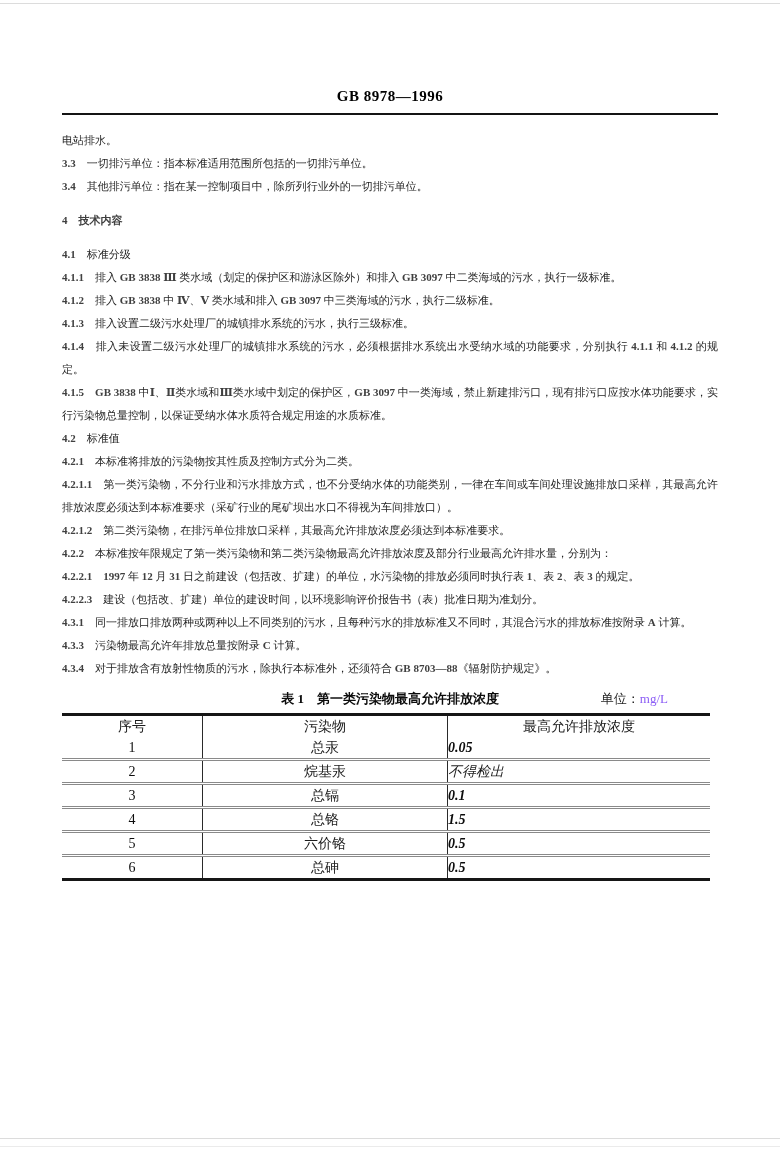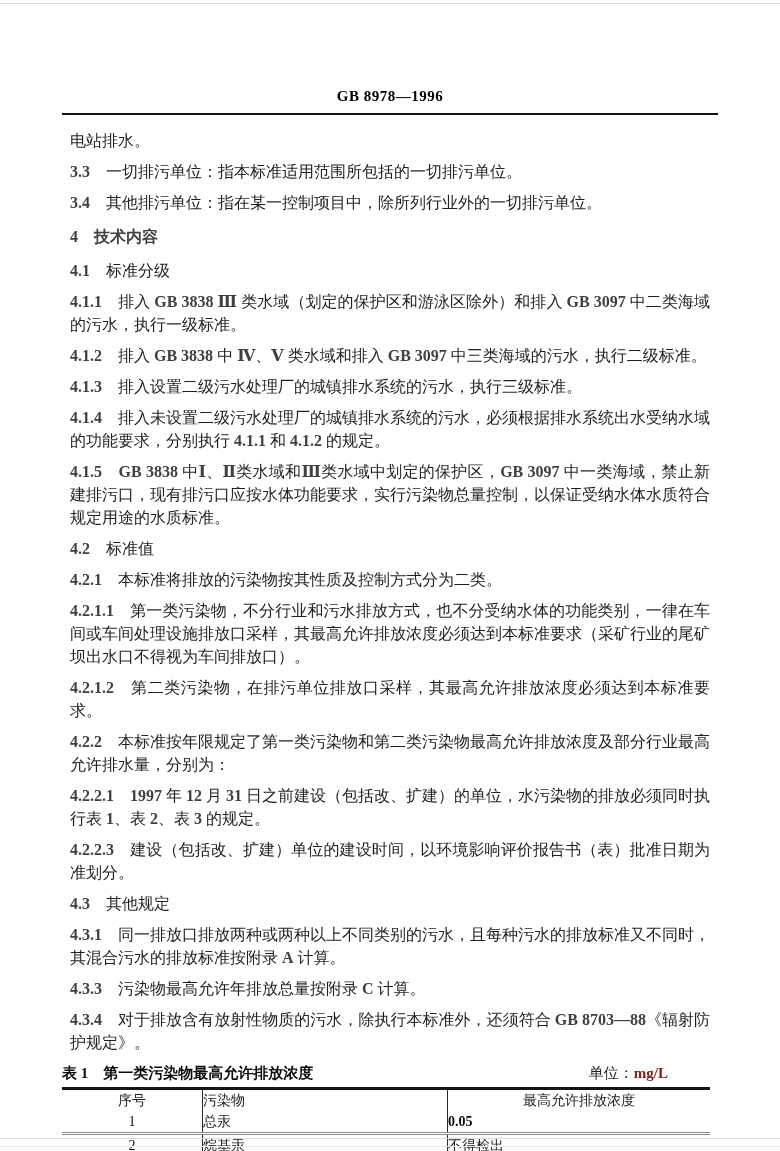--- a/index.html
+++ b/index.html
@@ -13,49 +13,49 @@
   .scan-line.b1{top:1138px;}
   .scan-line.b2{top:1146px;background:#ebebeb;}
   .content{position:absolute;left:62px;top:86px;width:656px;}
   .doc-header{
     text-align:center;font-weight:bold;font-size:15px;line-height:20px;
     letter-spacing:0.5px;color:#000000;
   }
   .header-rule{height:2px;background:#141414;margin-top:7px;}
   .paras{margin-top:14px;}
   .para{
-    margin:8px;font-size:16px;line-height:23px;text-align:justify;
+    margin:0;font-size:11px;line-height:23px;text-align:justify;
     color:#1f1f1f;
   }
   .para .bold{font-weight:bold;color:#404040;}
   .para.heading{font-weight:bold;color:#0c0c0c;margin-top:11px;margin-bottom:11px;}
   .para.subheading{}
   .table-block{margin-top:8px;}
   .tcaption{
-    position:relative;font-size:15px;line-height:22px;height:22px;
-    text-align:left;
+    position:relative;font-size:13px;line-height:22px;height:22px;
+    text-align:center;
   }
   .tcaption .cap{font-weight:bold;color:#0c0c0c;}
   .tcaption .unit{
     position:absolute;right:50px;top:0;font-weight:normal;color:#1f1f1f;
   }
-  .tcaption .unit .uv{font-weight:bold;color:#7f1d1d;margin-top:32px;}
+  .tcaption .unit .uv{font-weight:normal;color:#8b5cf6;margin-top:32px;}
   table.pollutant{
     width:648px;margin-top:3px;border-collapse:collapse;
     border-top:3px solid #161616;border-bottom:3px solid #161616;
     font-size:14px;
   }
   table.pollutant th, table.pollutant td{
     height:21px;padding:0;font-weight:normal;vertical-align:middle;
   }
   table.pollutant tr{border-bottom:3px double #8a8a8a;}
   table.pollutant tr:last-child{border-bottom:none;margin-top:20px;}
   .col-no{width:140px;border-right:1px solid #2a2a2a;text-align:center;}
-  .col-pollutant{width:244px;border-right:1px solid #2a2a2a;text-align:left;}
-  .col-value{text-align:left;padding-left:58px;}
+  .col-pollutant{width:244px;border-right:1px solid #2a2a2a;text-align:center;}
+  .col-value{text-align:left;padding-left:58px;font-style:italic;}
   td.col-no{font-weight:bold;color:#0c0c0c;}
   td.col-value.bold{font-weight:bold;color:#0c0c0c;}
 </style>
 </head>
 <body>
 
 <div class="scan-line top"></div>
 
 <div class="content">
 
@@ -74,21 +74,20 @@
       <p class="para"><span class="bold">4.1.3</span><span>　排入设置二级污水处理厂的城镇排水系统的污水，执行三级标准。</span></p>
       <p class="para"><span class="bold">4.1.4</span><span>　排入未设置二级污水处理厂的城镇排水系统的污水，必须根据排水系统出水受纳水域的功能要求，分别执行 </span><span class="bold">4.1.1</span><span> 和 </span><span class="bold">4.1.2</span><span> 的规定。</span></p>
       <p class="para"><span class="bold">4.1.5</span><span>　</span><span class="bold">GB 3838</span><span> 中</span><span class="bold">Ⅰ</span><span>、</span><span class="bold">Ⅱ</span><span>类水域和</span><span class="bold">Ⅲ</span><span>类水域中划定的保护区，</span><span class="bold">GB 3097</span><span> 中一类海域，禁止新建排污口，现有排污口应按水体功能要求，实行污染物总量控制，以保证受纳水体水质符合规定用途的水质标准。</span></p>
       <p class="para subheading"><span class="bold">4.2</span><span>　标准值</span></p>
       <p class="para"><span class="bold">4.2.1</span><span>　本标准将排放的污染物按其性质及控制方式分为二类。</span></p>
       <p class="para"><span class="bold">4.2.1.1</span><span>　第一类污染物，不分行业和污水排放方式，也不分受纳水体的功能类别，一律在车间或车间处理设施排放口采样，其最高允许排放浓度必须达到本标准要求（采矿行业的尾矿坝出水口不得视为车间排放口）。</span></p>
       <p class="para"><span class="bold">4.2.1.2</span><span>　第二类污染物，在排污单位排放口采样，其最高允许排放浓度必须达到本标准要求。</span></p>
       <p class="para"><span class="bold">4.2.2</span><span>　本标准按年限规定了第一类污染物和第二类污染物最高允许排放浓度及部分行业最高允许排水量，分别为：</span></p>
       <p class="para"><span class="bold">4.2.2.1</span><span>　</span><span class="bold">1997</span><span> 年 </span><span class="bold">12</span><span> 月 </span><span class="bold">31</span><span> 日之前建设（包括改、扩建）的单位，水污染物的排放必须同时执行表 </span><span class="bold">1</span><span>、表 </span><span class="bold">2</span><span>、表 </span><span class="bold">3</span><span> 的规定。</span></p>
       <p class="para"><span class="bold">4.2.2.3</span><span>　建设（包括改、扩建）单位的建设时间，以环境影响评价报告书（表）批准日期为准划分。</span></p>
-      <p class="para subheading"><span class="bold">4.3</span><span>　其他规定</span></p>
       <p class="para"><span class="bold">4.3.1</span><span>　同一排放口排放两种或两种以上不同类别的污水，且每种污水的排放标准又不同时，其混合污水的排放标准按附录 </span><span class="bold">A</span><span> 计算。</span></p>
       <p class="para"><span class="bold">4.3.3</span><span>　污染物最高允许年排放总量按附录 </span><span class="bold">C</span><span> 计算。</span></p>
       <p class="para"><span class="bold">4.3.4</span><span>　对于排放含有放射性物质的污水，除执行本标准外，还须符合 </span><span class="bold">GB 8703—88</span><span>《辐射防护规定》。</span></p>
     </div>
 
   <div class="table-block">
     <div class="tcaption">
       <span class="cap">表 1　第一类污染物最高允许排放浓度</span>
       <span class="unit"><span>单位：</span><span class="uv">mg/L</span></span>
     </div>

